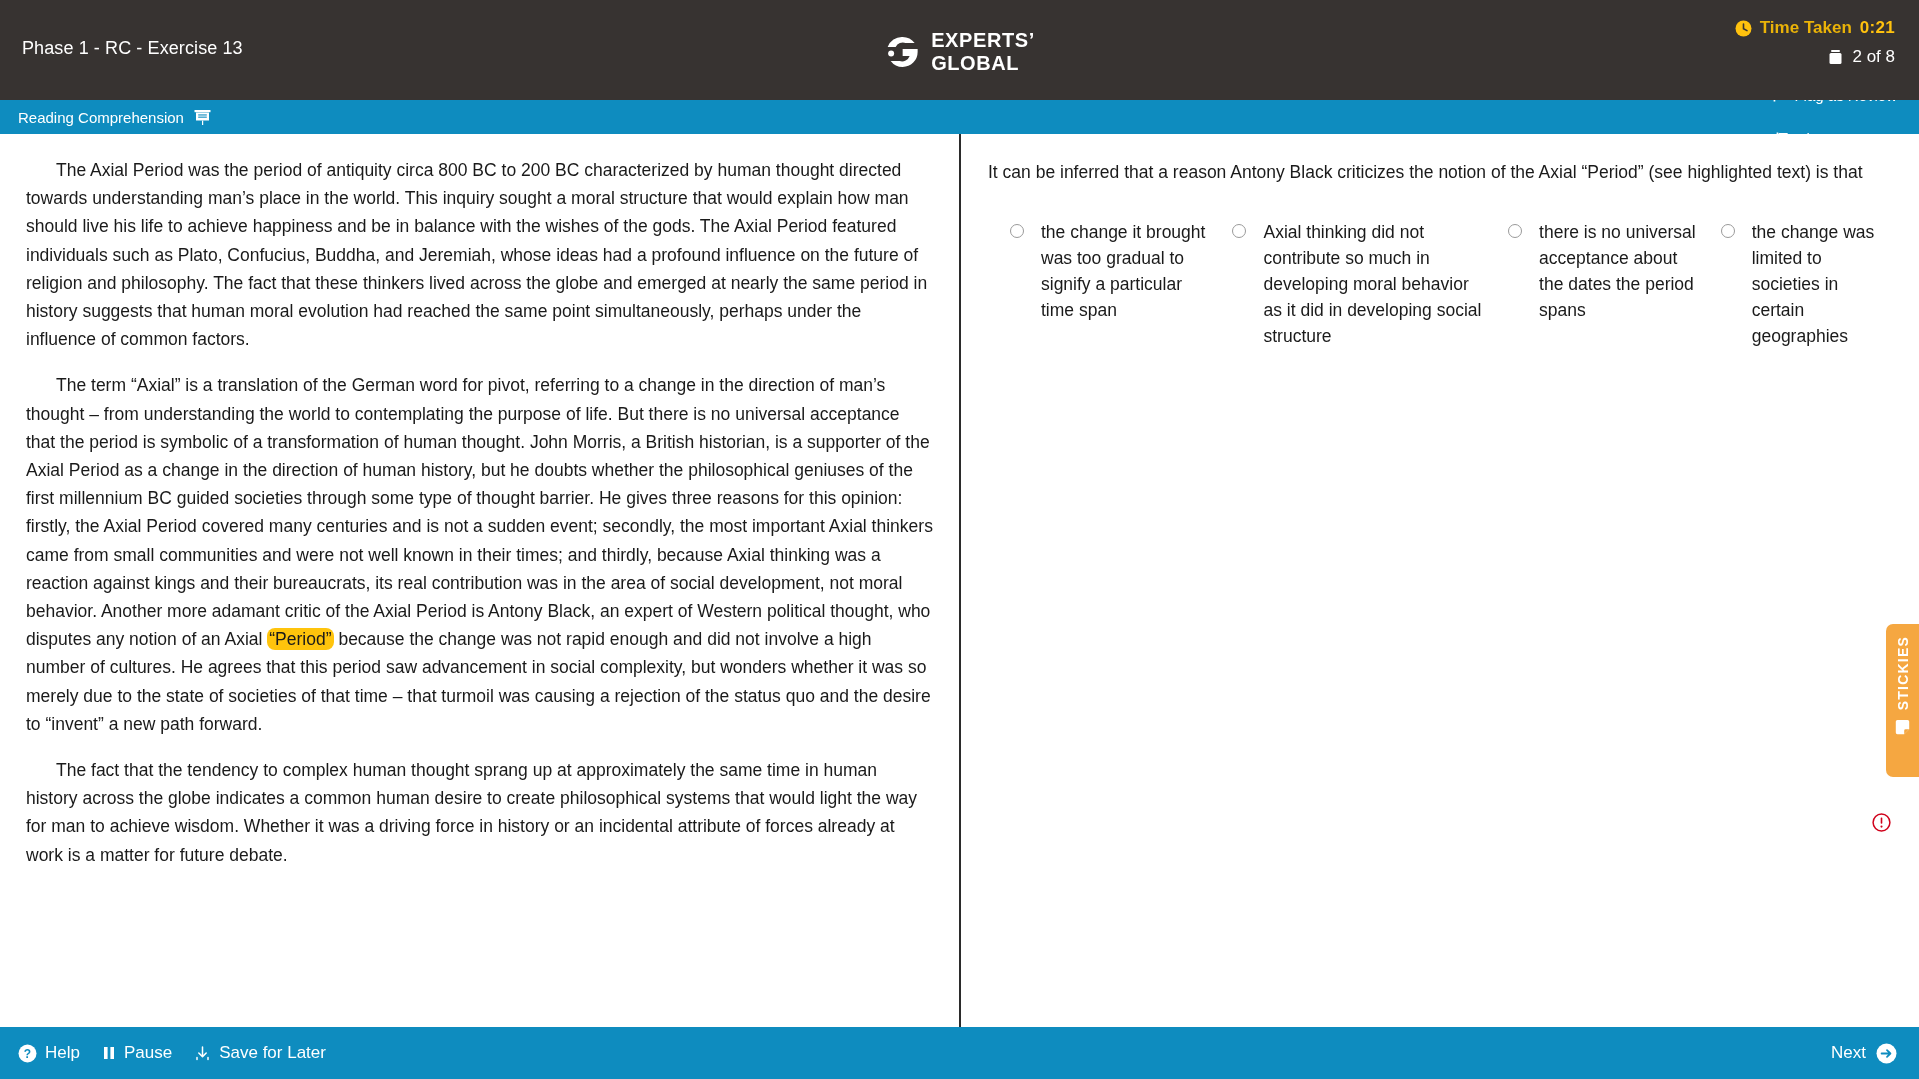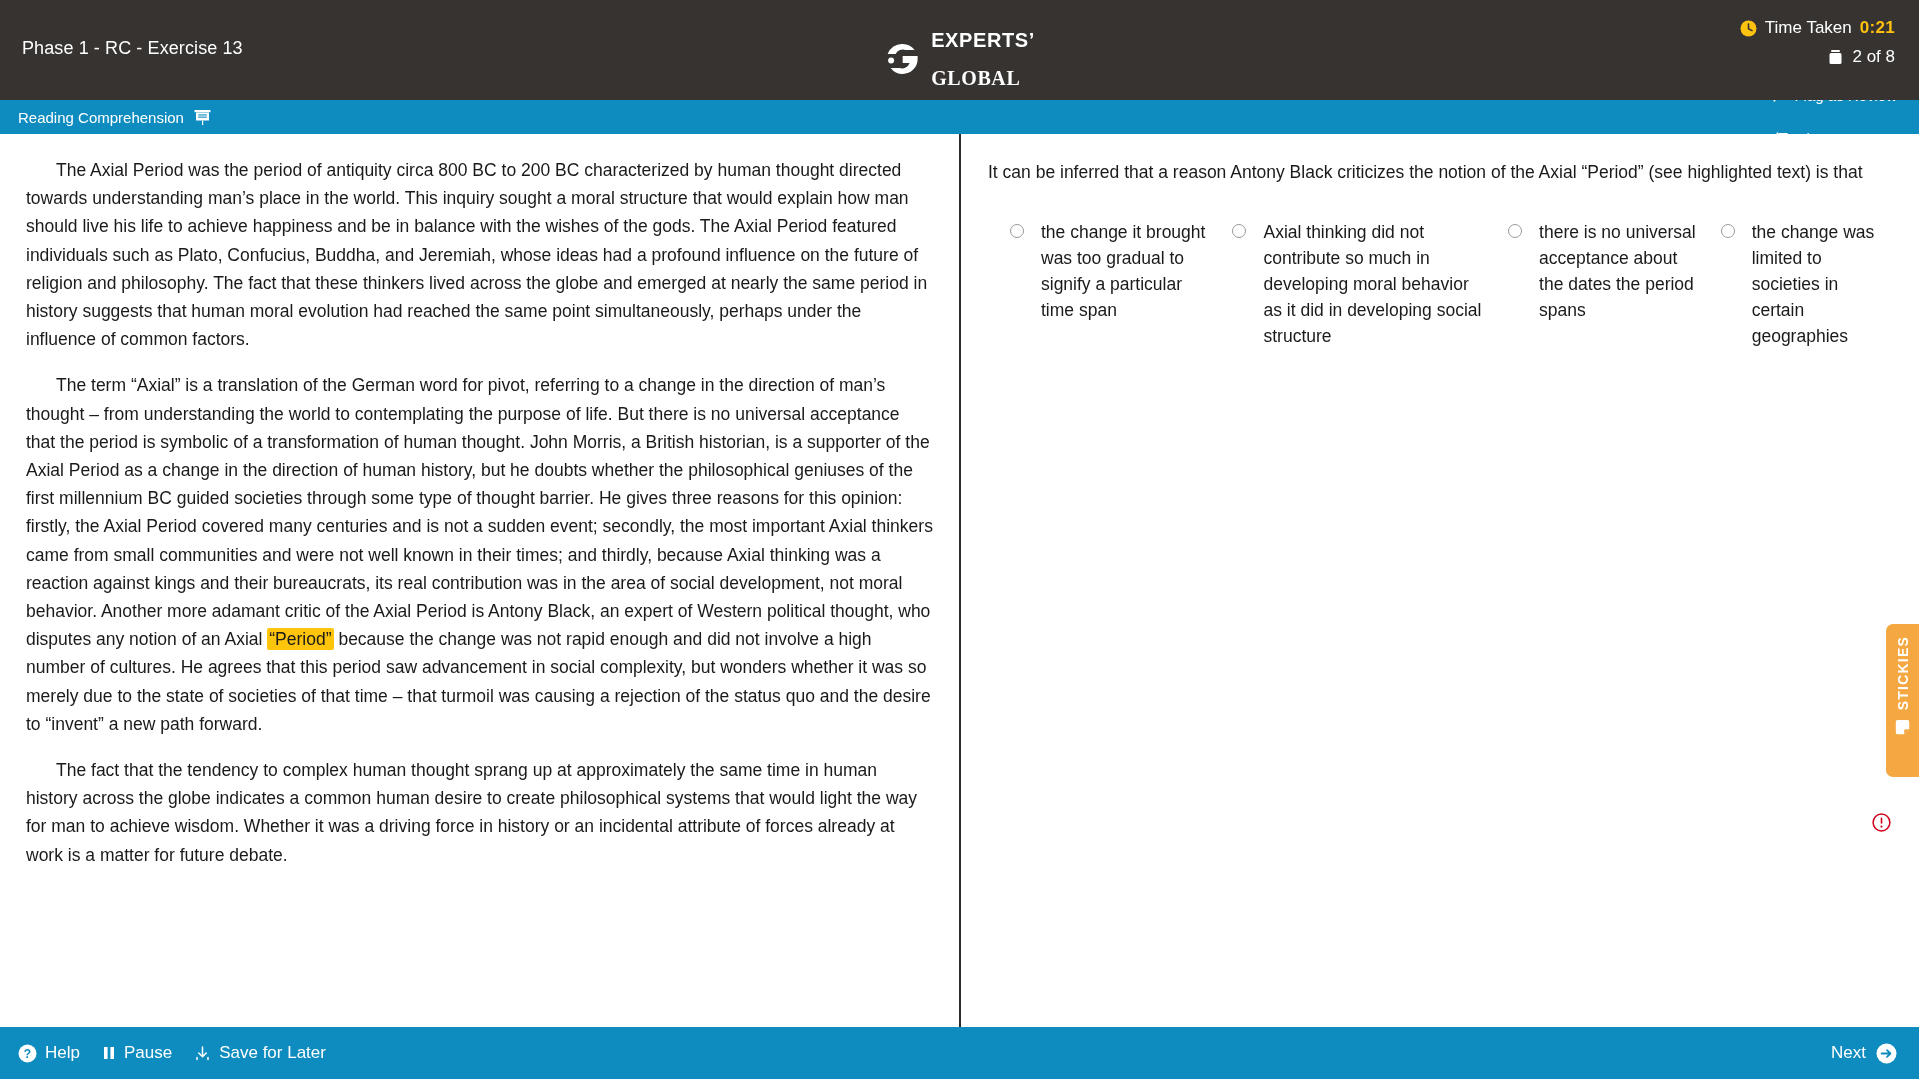--- a/index.html
+++ b/index.html
@@ -33,33 +33,33 @@
     display: flex; align-items: center; gap: 11px;
   }
   .logo-mark { width: 36px; height: 36px; flex: 0 0 36px; }
   .logo-text {
     display: flex; flex-direction: column;
     line-height: 1.0;
     font-weight: bold;
     letter-spacing: .6px;
   }
   .logo-text span { font-size: 20px; color: #ffffff; }
-  .logo-text span.l2 { margin-top: 18px; font-family: Liberation Serif, serif; }
+  .logo-text span.l2 { margin-top: 3px; }
 
   .timer-block {
     position: absolute;
     right: 24px; top: 18px;
     text-align: right;
     font-size: 17px;
   }
   .timer-row {
     display: flex; align-items: center; justify-content: flex-end; gap: 8px;
     margin-bottom: 9px;
   }
-  .timer-label { color: #ffffff; font-weight: normal; }
+  .timer-label { color: #eab308; font-weight: bold; }
   .timer-value { color: #FFC20E; font-weight: bold; letter-spacing: .3px; }
   .count-row {
     display: flex; align-items: center; justify-content: flex-end; gap: 8px;
   }
   .count-value { color: #ffffff; }
 
   
   .sectionbar {
     height: 34px;
     flex: 0 0 34px;
@@ -94,21 +94,21 @@
     font-size: 17.5px;
     line-height: 28.2px;
     color: #1a1a1a;
     text-indent: 30px;
     margin-bottom: 18px;
     text-align: left;
   }
   .hl {
     background: #FFC40C;
     padding: 1px 2px;
-    border-radius: 2px;
+    border-radius: 8px;
   }
 
   .question-pane {
     flex: 1 1 auto;
     padding: 24px 30px 0 27px;
     position: relative;
     overflow: hidden;
   }
   .question-stem {
     font-size: 17.5px;

